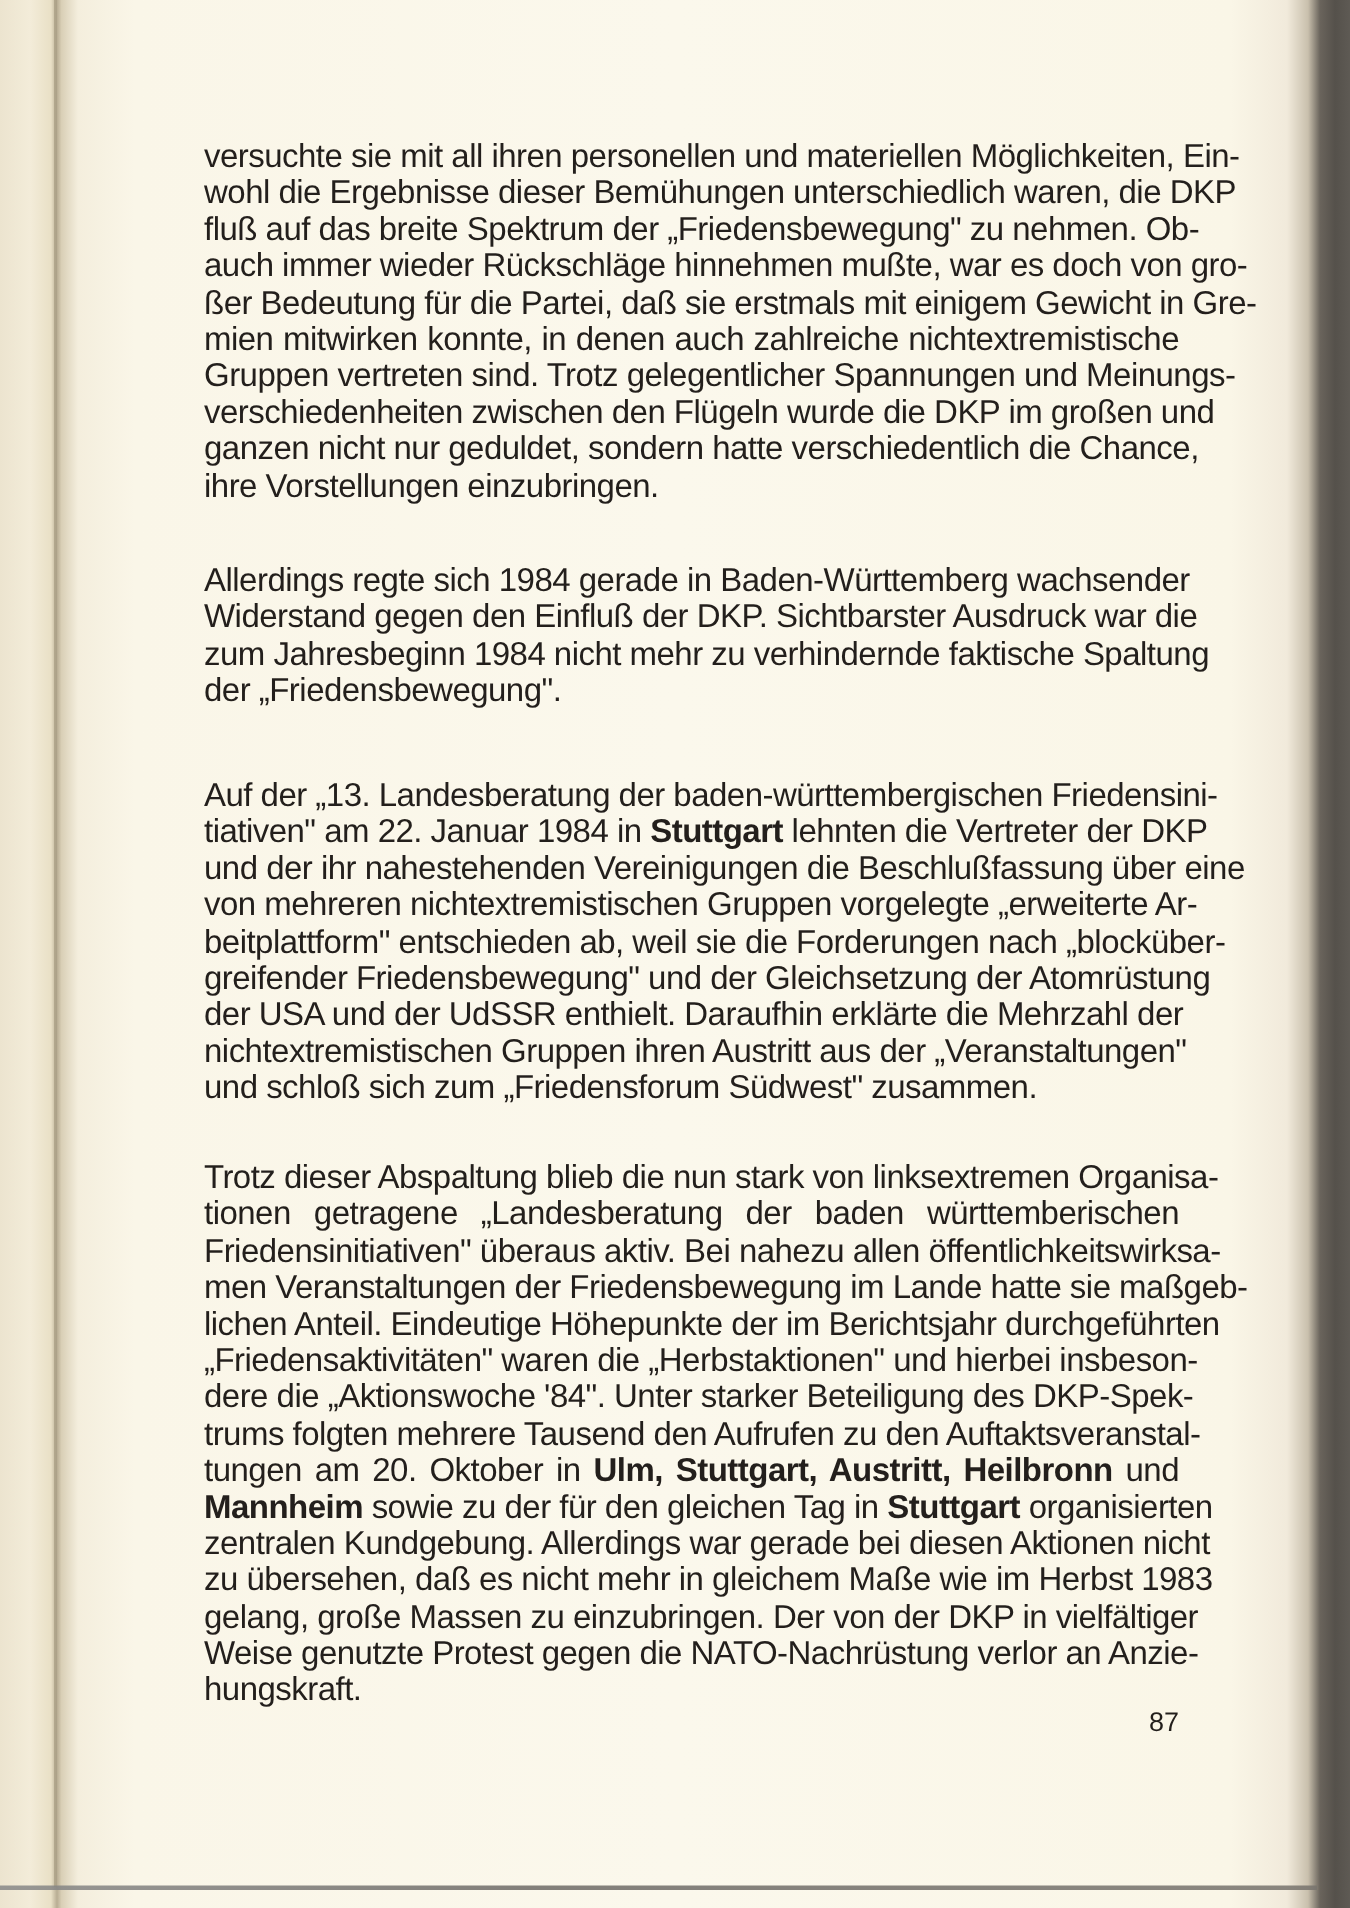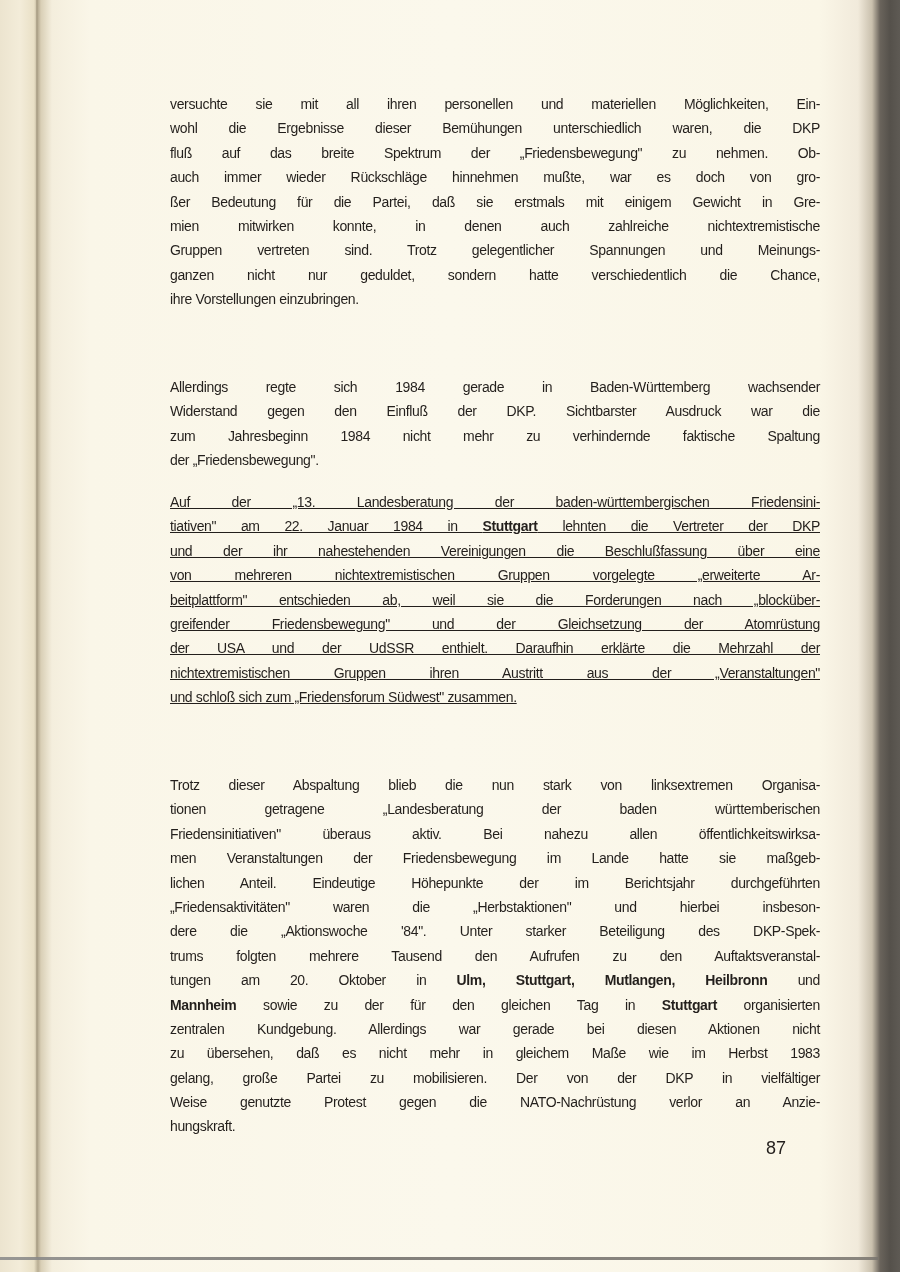--- a/index.html
+++ b/index.html
@@ -36,23 +36,22 @@
     left: 36px; top: 0;
     width: 2px; height: 1258px;
     background: #a89d84;
     opacity: 0.75;
   }
   .text-block {
     position: absolute;
     left: 136px;
     width: 650px;
     color: #231f1c;
-    font-size: 14px;
+    font-size: 22px;
     letter-spacing: -0.35px;
-    margin-left: 34px;
   }
   .line {
     display: block;
     height: 24.4px;
     line-height: 24.4px;
     white-space: nowrap;
     text-align: justify;
     text-align-last: justify;
     overflow: visible;
   }
@@ -77,54 +76,55 @@
   <div class="gutter-line"></div>
 
   <div class="text-block" id="para-0" style="top:92px;">
       <span class="line"><span>versuchte sie mit all ihren personellen und materiellen Möglichkeiten, Ein-</span></span>
       <span class="line"><span>wohl die Ergebnisse dieser Bemühungen unterschiedlich waren, die DKP</span></span>
       <span class="line"><span>fluß auf das breite Spektrum der „Friedensbewegung" zu nehmen. Ob-</span></span>
       <span class="line"><span>auch immer wieder Rückschläge hinnehmen mußte, war es doch von gro-</span></span>
       <span class="line"><span>ßer Bedeutung für die Partei, daß sie erstmals mit einigem Gewicht in Gre-</span></span>
       <span class="line"><span>mien mitwirken konnte, in denen auch zahlreiche nichtextremistische</span></span>
       <span class="line"><span>Gruppen vertreten sind. Trotz gelegentlicher Spannungen und Meinungs-</span></span>
+      <span class="line"><span>verschiedenheiten zwischen den Flügeln wurde die DKP im großen und</span></span>
       <span class="line"><span>ganzen nicht nur geduldet, sondern hatte verschiedentlich die Chance,</span></span>
       <span class="line last"><span>ihre Vorstellungen einzubringen.</span></span>
     </div>
   <div class="text-block" id="para-1" style="top:375px;">
       <span class="line"><span>Allerdings regte sich 1984 gerade in Baden-Württemberg wachsender</span></span>
       <span class="line"><span>Widerstand gegen den Einfluß der DKP. Sichtbarster Ausdruck war die</span></span>
       <span class="line"><span>zum Jahresbeginn 1984 nicht mehr zu verhindernde faktische Spaltung</span></span>
       <span class="line last"><span>der „Friedensbewegung".</span></span>
     </div>
-  <div class="text-block" id="para-2" style="top:490px;text-decoration:underline;">
+  <div class="text-block" id="para-2" style="top:518px;">
       <span class="line"><span>Auf der „13. Landesberatung der baden-württembergischen Friedensini-</span></span>
       <span class="line"><span>tiativen" am 22. Januar 1984 in </span><b>Stuttgart</b><span> lehnten die Vertreter der DKP</span></span>
       <span class="line"><span>und der ihr nahestehenden Vereinigungen die Beschlußfassung über eine</span></span>
       <span class="line"><span>von mehreren nichtextremistischen Gruppen vorgelegte „erweiterte Ar-</span></span>
       <span class="line"><span>beitplattform" entschieden ab, weil sie die Forderungen nach „blocküber-</span></span>
       <span class="line"><span>greifender Friedensbewegung" und der Gleichsetzung der Atomrüstung</span></span>
       <span class="line"><span>der USA und der UdSSR enthielt. Daraufhin erklärte die Mehrzahl der</span></span>
       <span class="line"><span>nichtextremistischen Gruppen ihren Austritt aus der „Veranstaltungen"</span></span>
       <span class="line last"><span>und schloß sich zum „Friedensforum Südwest" zusammen.</span></span>
     </div>
   <div class="text-block" id="para-3" style="top:773px;">
       <span class="line"><span>Trotz dieser Abspaltung blieb die nun stark von linksextremen Organisa-</span></span>
       <span class="line"><span>tionen getragene „Landesberatung der baden württemberischen</span></span>
       <span class="line"><span>Friedensinitiativen" überaus aktiv. Bei nahezu allen öffentlichkeitswirksa-</span></span>
       <span class="line"><span>men Veranstaltungen der Friedensbewegung im Lande hatte sie maßgeb-</span></span>
       <span class="line"><span>lichen Anteil. Eindeutige Höhepunkte der im Berichtsjahr durchgeführten</span></span>
       <span class="line"><span>„Friedensaktivitäten" waren die „Herbstaktionen" und hierbei insbeson-</span></span>
       <span class="line"><span>dere die „Aktionswoche '84". Unter starker Beteiligung des DKP-Spek-</span></span>
       <span class="line"><span>trums folgten mehrere Tausend den Aufrufen zu den Auftaktsveranstal-</span></span>
-      <span class="line"><span>tungen am 20. Oktober in </span><b>Ulm, Stuttgart, Mutlangen, Heilbronn</b><span> und</span></span>
+      <span class="line"><span>tungen am 20. Oktober in </span><b>Ulm, Stuttgart, Austritt, Heilbronn</b><span> und</span></span>
       <span class="line"><b>Mannheim</b><span> sowie zu der für den gleichen Tag in </span><b>Stuttgart</b><span> organisierten</span></span>
       <span class="line"><span>zentralen Kundgebung. Allerdings war gerade bei diesen Aktionen nicht</span></span>
       <span class="line"><span>zu übersehen, daß es nicht mehr in gleichem Maße wie im Herbst 1983</span></span>
-      <span class="line"><span>gelang, große Partei zu mobilisieren. Der von der DKP in vielfältiger</span></span>
+      <span class="line"><span>gelang, große Massen zu einzubringen. Der von der DKP in vielfältiger</span></span>
       <span class="line"><span>Weise genutzte Protest gegen die NATO-Nachrüstung verlor an Anzie-</span></span>
       <span class="line last"><span>hungskraft.</span></span>
     </div>
 
   <div class="page-number">87</div>
 
   <div class="bottom-edge"></div>
 </div>
 
 </body></html>

